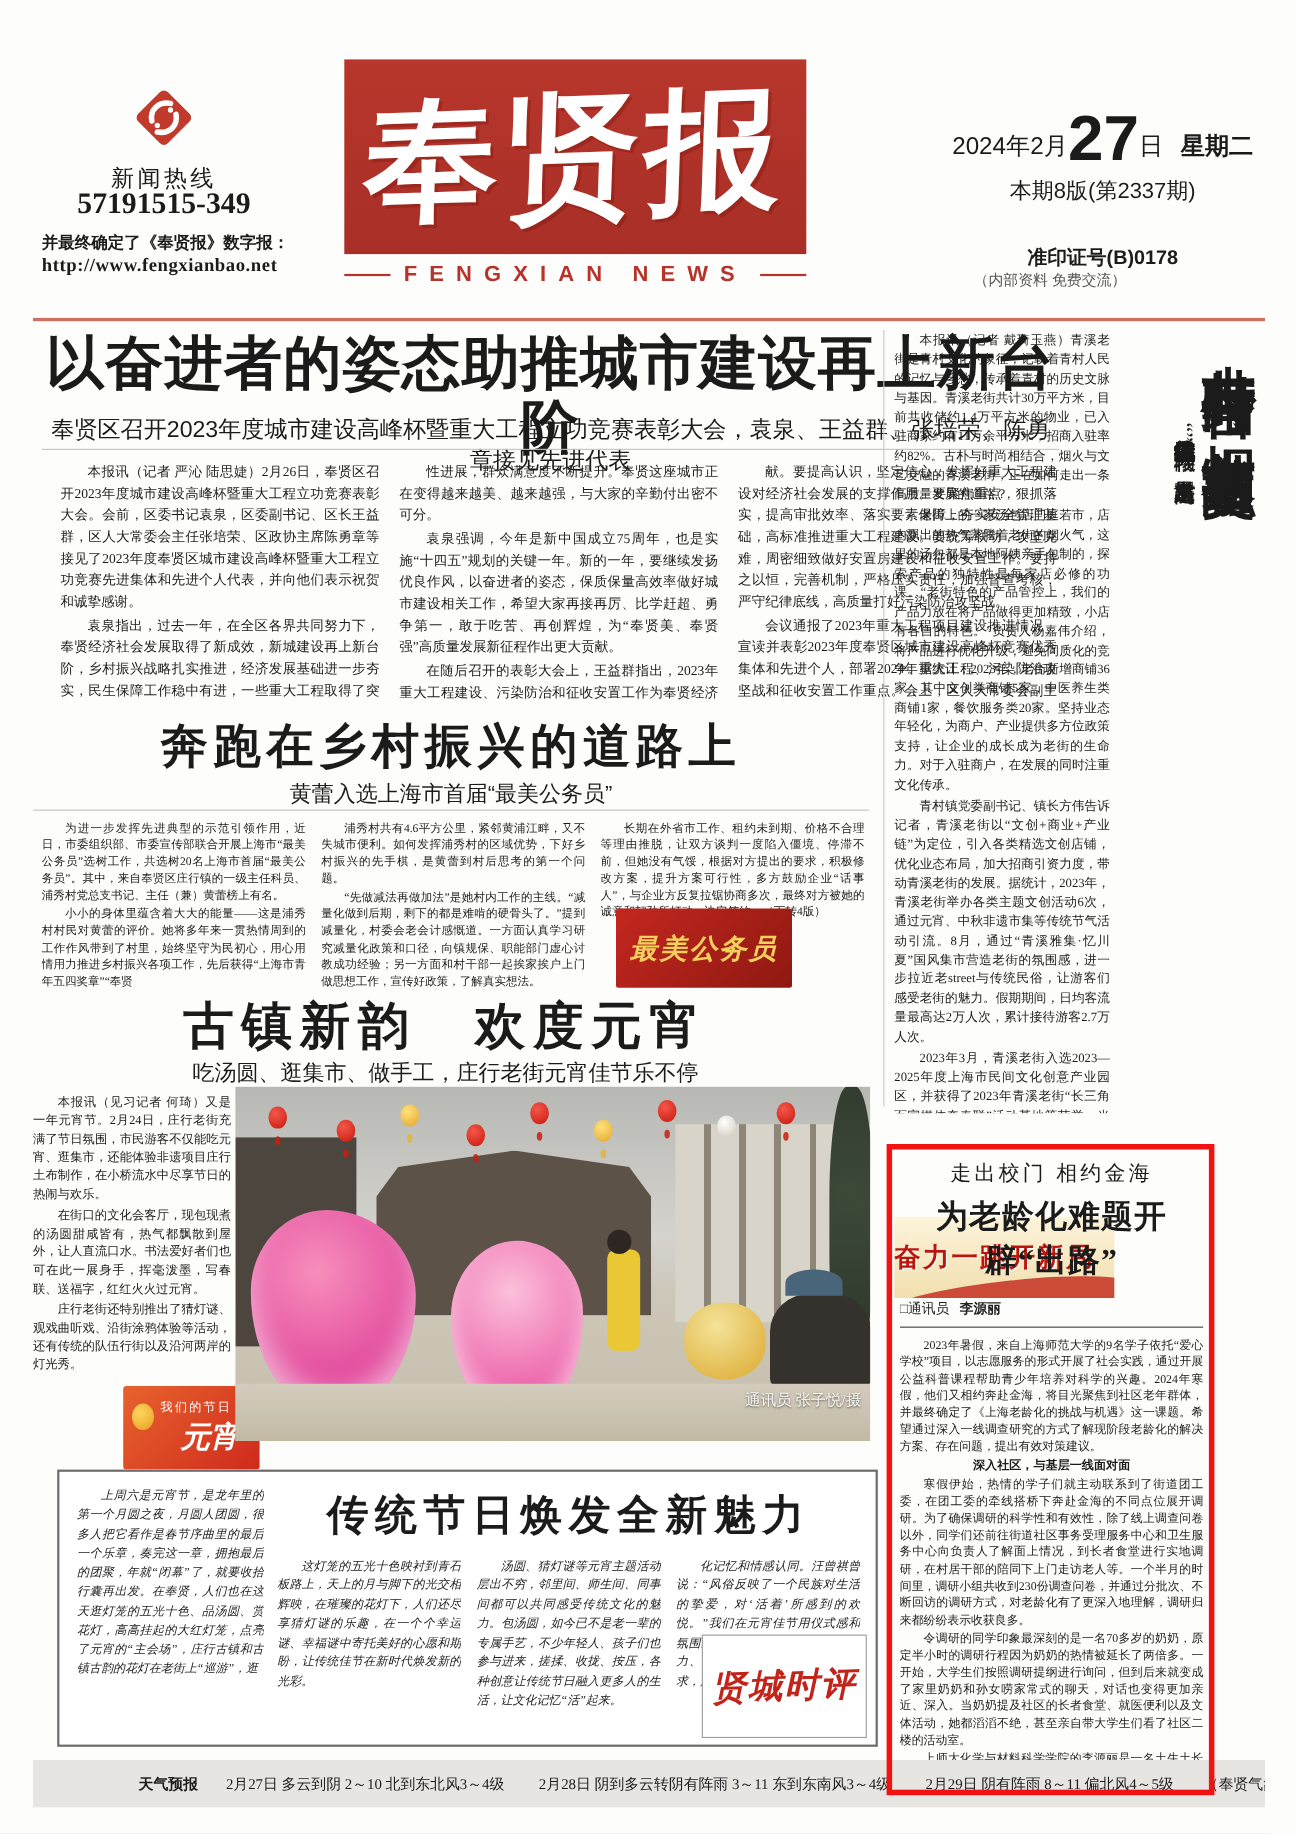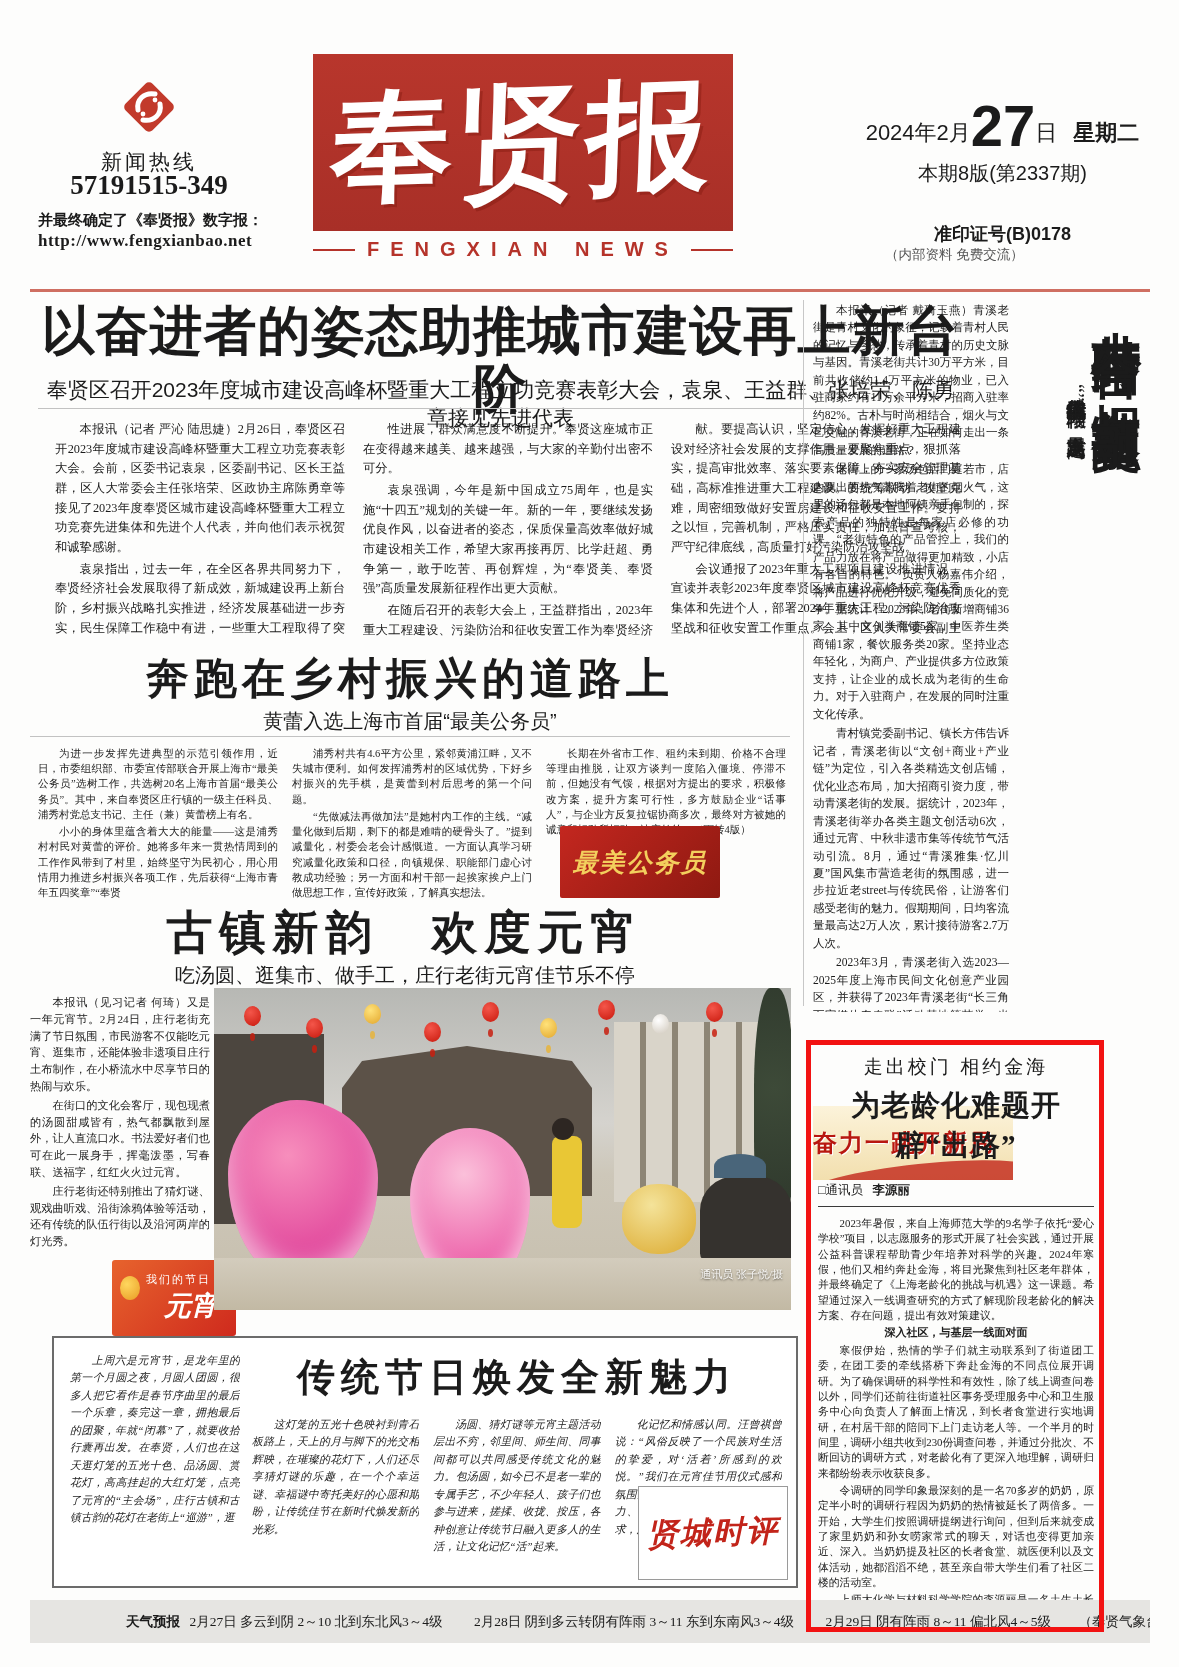--- a/index.html
+++ b/index.html
@@ -67,21 +67,21 @@
   .badge-festival .f-sm{position:absolute;left:34px;top:12px;font-size:11px;letter-spacing:2px;}
   .badge-festival .f-big{position:absolute;left:52px;top:28px;font-size:27px;font-weight:900;font-style:italic;}
   .badge-festival .f-lantern{position:absolute;left:8px;top:16px;width:20px;height:24px;border-radius:50%;background:radial-gradient(circle at 35% 35%,#ffd75e,#e89b24);}
 
   
   .photo{background:linear-gradient(180deg,#b7b8b4 0%,#d5d3ce 42%,#cdc7b9 58%,#c6beac 100%);overflow:hidden;}
   .ph{position:absolute;}
   .lantern{position:absolute;width:17px;height:20px;border-radius:50%;background:radial-gradient(circle at 38% 32%,#f4564a,#c8180c);box-shadow:0 21px 0 -6px rgba(200,30,15,.85);}
   .lantern.yel{background:radial-gradient(circle at 38% 32%,#ffe27a,#e2a62c);box-shadow:0 21px 0 -6px rgba(230,180,60,.85);}
   .lantern.wht{background:radial-gradient(circle at 38% 32%,#ffffff,#cfc7ba);box-shadow:none;}
-  .caption{color:rgba(255,255,255,.92);font-size:11px;text-shadow:0 1px 2px rgba(60,55,45,.8);}
+  .caption{color:rgba(255,255,255,.92);font-size:14px;text-shadow:0 1px 2px rgba(60,55,45,.8);}
 </style>
 </head>
 <body>
 
 <div class="page">
 
   <div class="abs" style="left:116px;top:74px;width:66px;height:66px;">
     <svg width="66" height="66" viewBox="0 0 66 66">
       <rect x="14" y="14" width="38" height="38" rx="5" fill="#c23a2b" transform="rotate(45 33 33)"></rect>
       <path d="M22 36c-2-10 6-18 17-16" stroke="#fff" stroke-width="5" fill="none" stroke-linecap="round"></path>
@@ -245,19 +245,19 @@
         <div style="text-align:right;font-weight:bold;">（长禾）</div>
       </div>
     </div>
     <div class="abs badge-pingcheng" style="right:8px;bottom:6px;width:148px;height:92px;">
       <span>贤城时评</span>
     </div>
   </div>
 
   <div class="abs" style="left:30px;top:1600px;width:1120px;height:43px;background:#e6e5e2;line-height:43px;font-size:13.5px;padding-left:0;box-sizing:border-box;white-space:nowrap;overflow:hidden;">
     <span style="margin-left:96px;font-weight:bold;">天气预报</span>
-    <span style="margin-left:6px;">2月27日 多云到阴 2～10 北到东北风3～4级</span>
+    <span style="margin-left:22px;">2月27日 多云到阴 2～10 北到东北风3～4级</span>
     <span style="margin-left:28px;">2月28日 阴到多云转阴有阵雨 3～11 东到东南风3～4级</span>
     <span style="margin-left:28px;">2月29日 阴有阵雨 8～11 偏北风4～5级</span>
     <span style="margin-left:24px;">（奉贤气象台发布）</span>
   </div>
 
 </div>
 
 </body></html>

